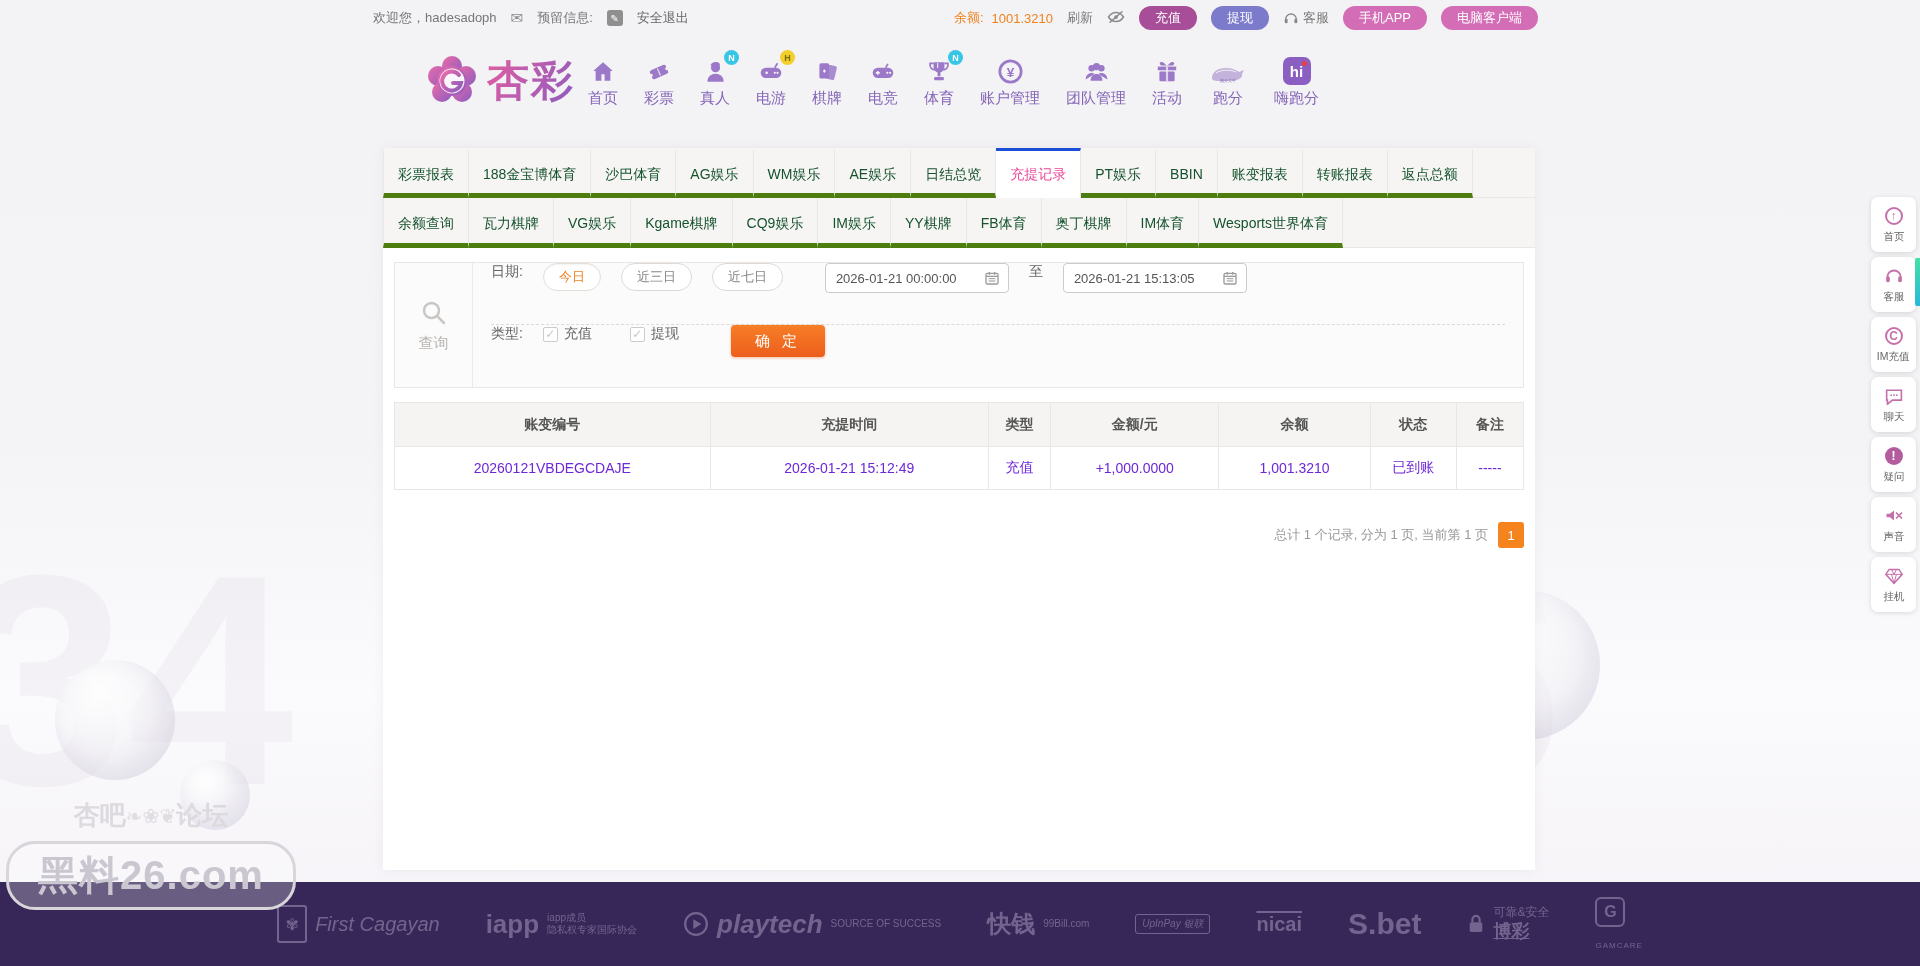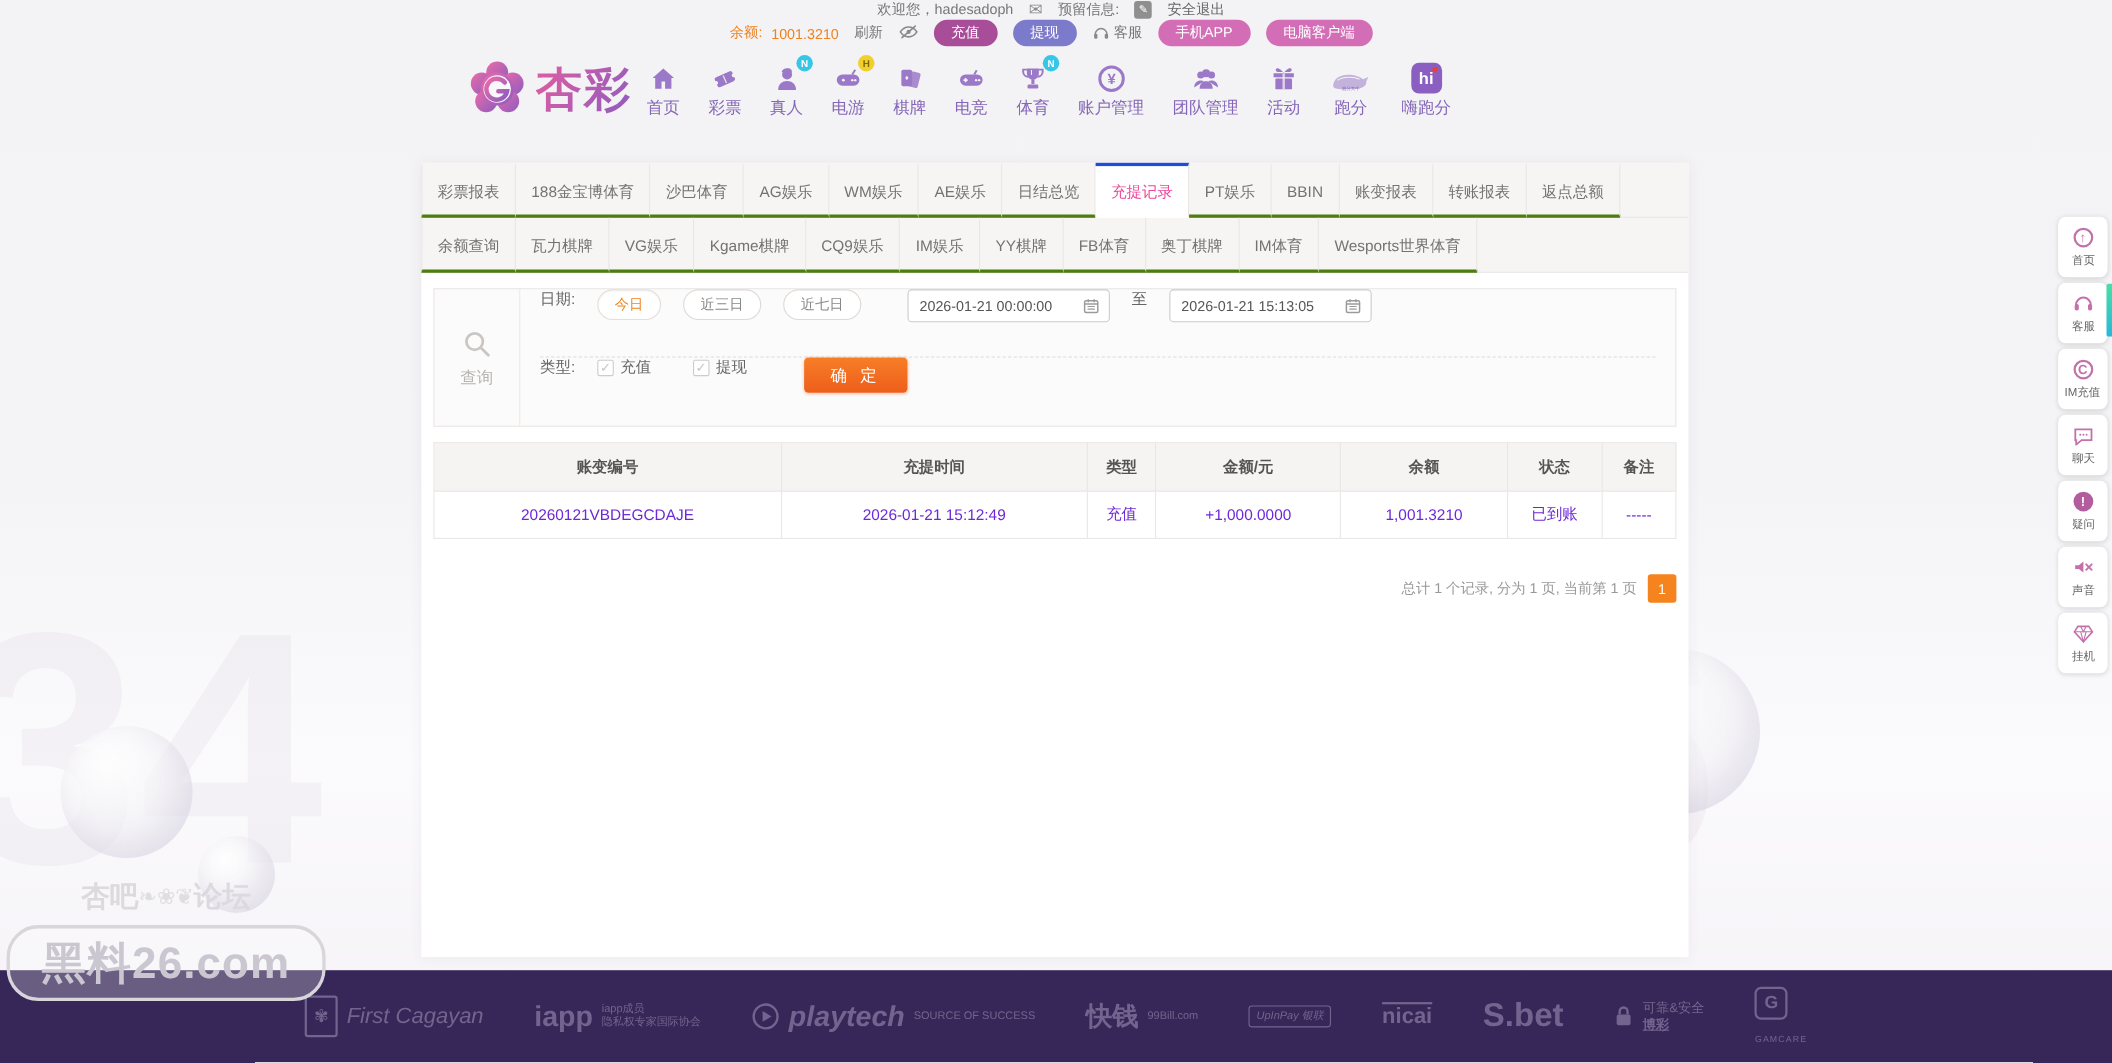--- a/index.html
+++ b/index.html
@@ -6,21 +6,21 @@
   *{box-sizing:border-box;}
   .page{position:relative;width:1920px;height:966px;overflow:hidden;
     font-family:"Liberation Sans","DejaVu Sans",sans-serif;
     background:linear-gradient(180deg,#f3f2f4 0%,#f4f3f5 45%,#fbfafc 72%,#f5f3f7 96%);}
 
   
   .bg-num{position:absolute;font-size:300px;font-weight:bold;color:rgba(110,100,140,0.05);line-height:1;user-select:none;}
   .bg-ball{position:absolute;border-radius:50%;background:radial-gradient(circle at 35% 30%,rgba(255,255,255,.9),rgba(190,185,205,.25));box-shadow:inset -8px -10px 24px rgba(150,140,180,.12);}
 
   
-  .topbar{position:absolute;left:0;top:0;width:100%;height:36px;display:flex;align-items:center;justify-content:space-between;padding:0 382px 0 373px;font-size:13px;color:#777;flex-direction:column;}
+  .topbar{position:absolute;left:0;top:0;width:100%;height:36px;display:flex;align-items:center;justify-content:space-between;padding:0 382px 0 373px;font-size:13px;color:#777;}
   .tb-left,.tb-right{display:flex;align-items:center;gap:14px;white-space:nowrap;}
   .tb-right{}
   .env{font-size:15px;color:#8a8a8a;}
   .editico{display:inline-flex;align-items:center;justify-content:center;width:16px;height:16px;background:#8f8f8f;color:#fff;border-radius:3px;font-size:10px;}
   .logout{color:#666;cursor:pointer;}
   .balance{color:#f0821e;}
   .pillbtn{display:inline-flex;align-items:center;justify-content:center;height:24px;padding:0 16px;border-radius:12px;color:#fff;font-size:13px;border:none;cursor:pointer;}
   .btn-deposit{background:#a84d98;}
   .btn-withdraw{background:#7b7acb;}
   .btn-pink{background:#d36eb6;}
@@ -37,21 +37,21 @@
   .nav-label{font-size:15px;color:#8566b8;white-space:nowrap;}
   .badge{position:absolute;top:-5px;right:4px;width:15px;height:15px;border-radius:50%;font-size:9px;font-weight:bold;display:flex;align-items:center;justify-content:center;color:#fff;}
   .badge-n{background:#38c6e6;}
   .badge-h{background:#f2cf2b;color:#7c6a08;}
   .hi-ico{width:28px;height:28px;border-radius:7px;background:#8b5fc2;color:#fff;font-weight:bold;font-size:15px;display:flex;align-items:center;justify-content:center;position:relative;}
   .hi-ico::after{content:"";position:absolute;top:4px;right:4px;width:5px;height:5px;border-radius:50%;background:#e8413c;}
 
   
   .panel{position:absolute;left:383px;top:148px;width:1152px;height:722px;background:#fff;box-shadow:0 0 12px rgba(80,70,110,0.06);}
   .tabrow{display:flex;background:#f7f5f4;}
-  .tab{height:50px;line-height:47px;padding:0 14px;font-size:14px;color:#737373;border-right:1px solid #e9e6e4;border-bottom:3px solid #4d7c0f;border-top:3px solid transparent;cursor:pointer;white-space:nowrap;}
+  .tab{height:50px;line-height:47px;padding:0 14px;font-size:14px;color:#14532d;border-right:1px solid #e9e6e4;border-bottom:5px solid #4d7c0f;border-top:3px solid transparent;cursor:pointer;white-space:nowrap;}
   .tabrow .tab:first-child{border-left:1px solid #e9e6e4;}
   .tab.active{background:#fff;border-top:3px solid #1d4ed8;border-bottom:1px solid #fff;color:#ec4899;}
   .tabrow.row2 .tab{border-top:none;height:50px;line-height:50px;}
   .tab-filler{flex:1;border-bottom:1px solid #e9e6e4;}
 
   
   .querybox{margin:14px 11px 0 11px;border:1px solid #e9e6e4;background:#fcfbfb;display:flex;min-height:126px;}
   .q-left{width:78px;display:flex;flex-direction:column;align-items:center;justify-content:center;gap:6px;color:#b7b4b1;border-right:1px solid #eceae8;}
   .q-left .q-label{font-size:15px;color:#b7b4b1;}
   .q-right{flex:1;padding:0 18px;}
@@ -517,20 +517,20 @@
       <span class="big" style="font-size:20px;text-decoration:overline;">nicai</span>
     </div>
     <div class="flogo">
       <span class="big" style="font-size:30px;">S.bet</span>
     </div>
     <div class="flogo">
       <svg width="18" height="20" viewBox="0 0 20 22">
           <rect x="3" y="9" width="14" height="11" rx="2" fill="#73648f"></rect>
           <path d="M6 9V6a4 4 0 0 1 8 0v3" fill="none" stroke="#73648f" stroke-width="2.4"></path>
         </svg>
-      <span class="sub" style="font-size:12px;"><span>可靠&amp;安全</span><br><span style="font-size:12px;font-weight:bold;text-decoration:underline;">博彩</span></span>
+      <span class="sub" style="font-size:12px;"><span>可靠&amp;安全</span><br><span style="font-size:18px;font-weight:bold;text-decoration:underline;">博彩</span></span>
     </div>
     <div class="flogo">
       <span class="sub" style="text-align:center;"><span class="fl-gc">G</span><br><span style="font-size:8px;letter-spacing:1px;">GAMCARE</span></span>
     </div>
   </div>
 
 </div>
 
 </body></html>

